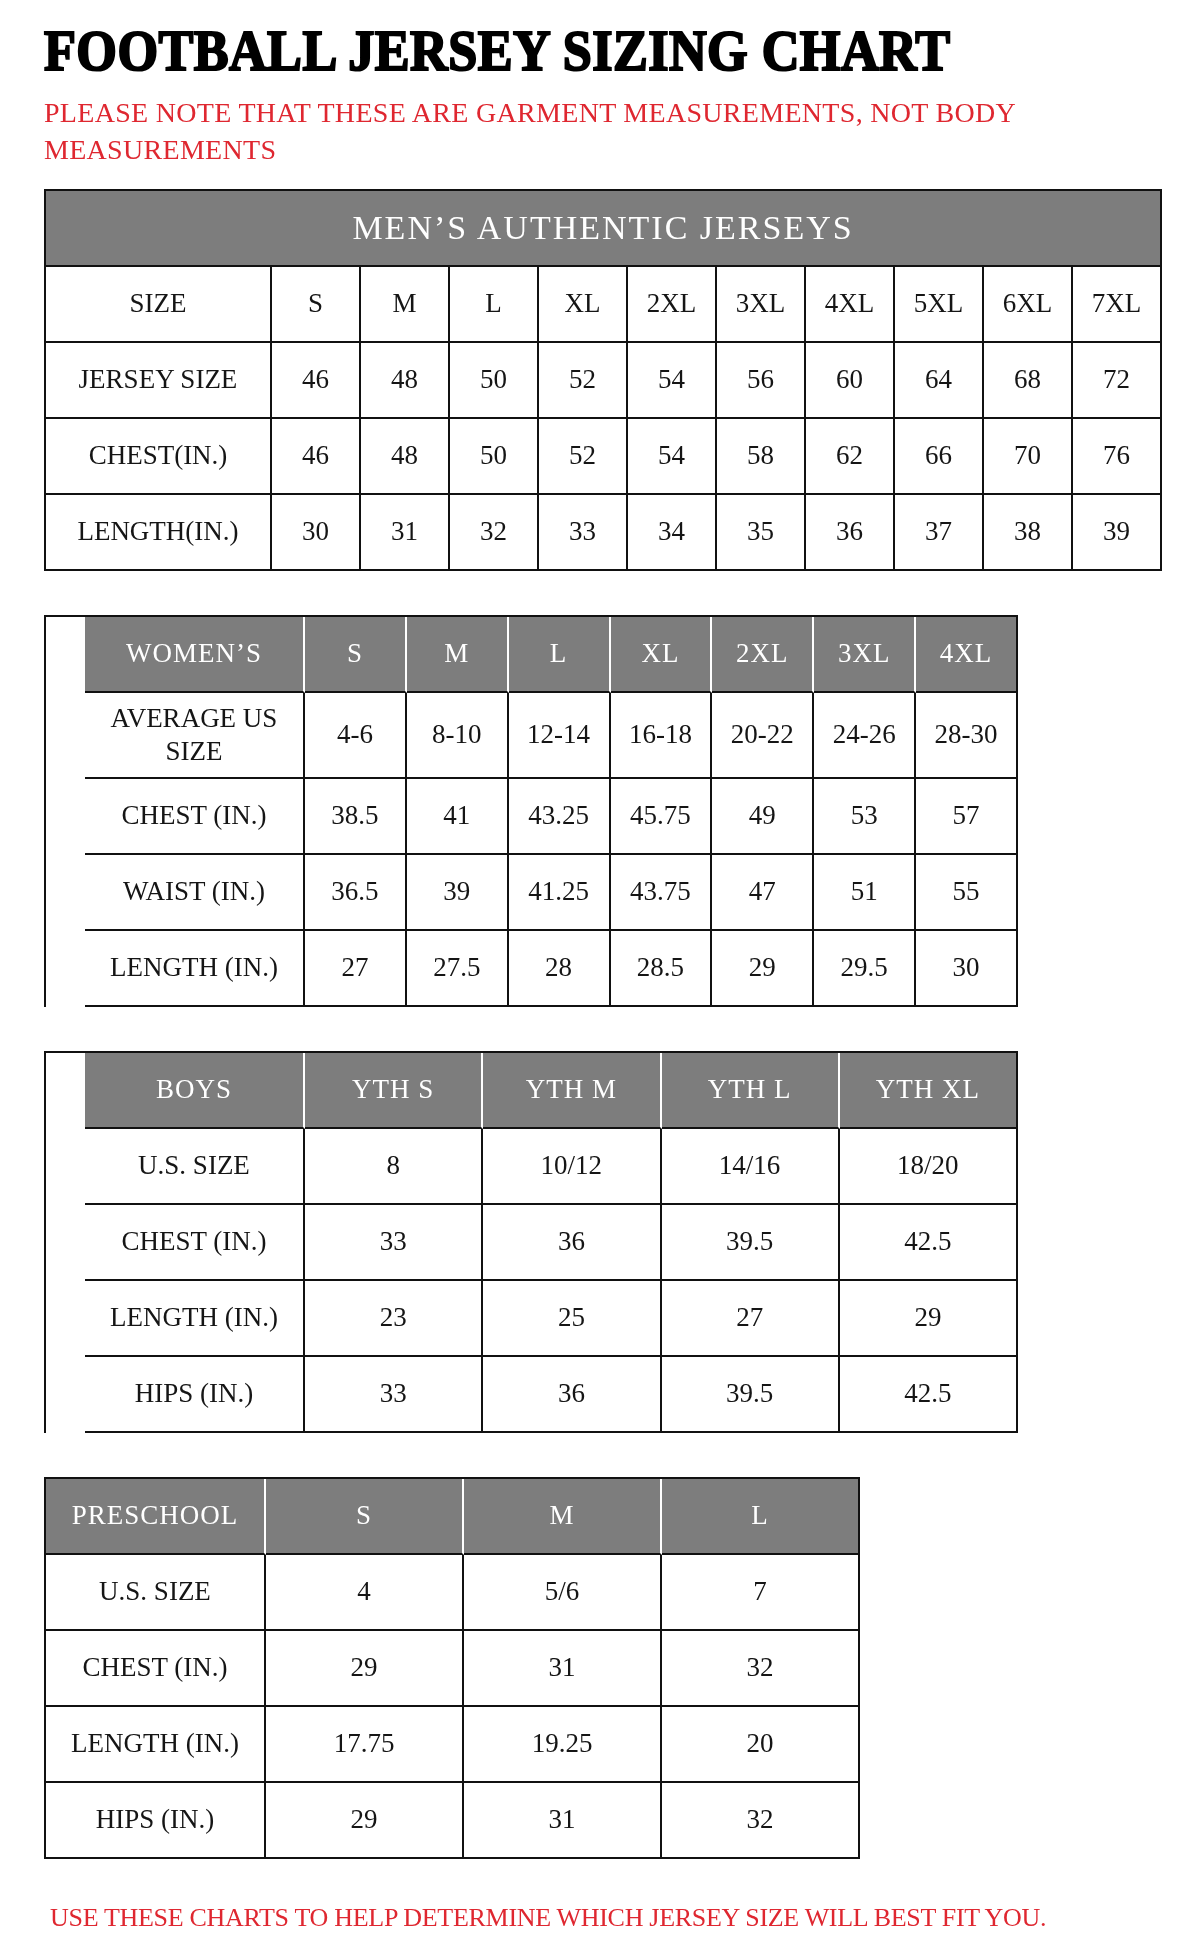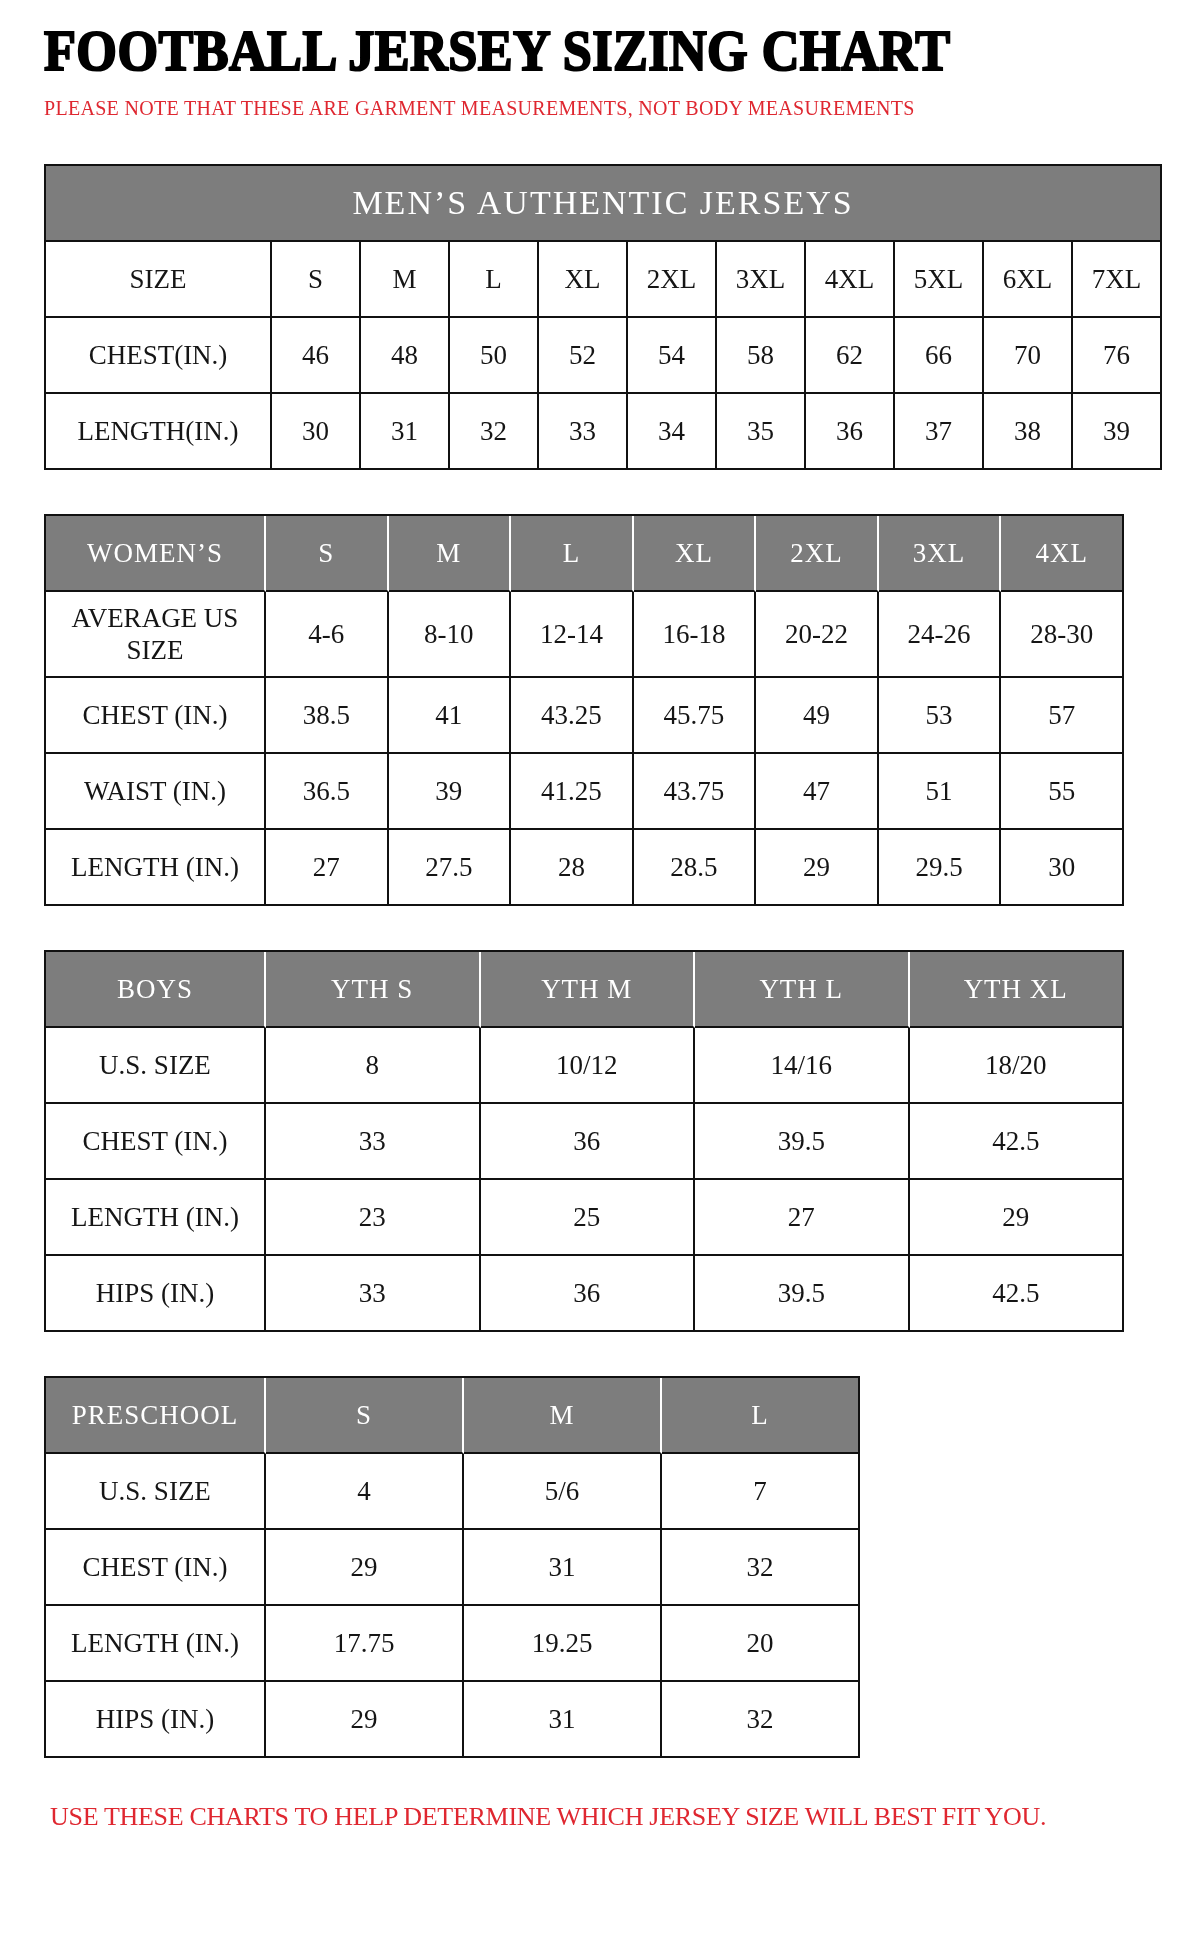--- a/index.html
+++ b/index.html
@@ -21,25 +21,25 @@
     -webkit-text-stroke: 2.2px #000;
     color: #000;
     transform: scaleX(0.9);
     transform-origin: left center;
     white-space: nowrap;
     margin-bottom: 12px;
   }
 
   .note {
     color: var(--accent-red, #df2730);
-    font-size: 20px;
+    font-size: 28px;
     line-height: 1.32;
     letter-spacing: 0.3px;
     max-width: 1045px;
-    margin-bottom: 43px;
+    margin-bottom: 20px;
   }
 
   table.sizing {
     table-layout: fixed;
     border-collapse: separate;
     border-spacing: 0;
     border-top: 2px solid var(--line, #111);
     border-left: 2px solid var(--line, #111);
     margin-bottom: 44px;
     font-size: 27px;
@@ -56,21 +56,21 @@
   .gray {
     background: var(--header-gray, #7d7d7d);
     color: #ffffff;
     letter-spacing: 1px;
   }
   th.gray:not(:last-child) { border-right-color: #ffffff; }
   .title-cell { font-size: 34px; letter-spacing: 2px; height: 80px; }
 
   #tbl-mens { width: 1118px; }
   #tbl-mens col.c-label { width: 226px; }
-  #tbl-womens, #tbl-boys { width: 1080px; }
+  #tbl-womens, #tbl-boys { width: 974px; padding-left: 39px; }
   #tbl-womens col.c-label, #tbl-boys col.c-label { width: 220px; }
   #tbl-preschool { width: 816px; }
   #tbl-preschool col.c-label { width: 220px; }
   #tbl-womens tbody tr:nth-child(2) td { height: 86px; line-height: 1.2; }
 
   .footer-note {
     color: var(--accent-red, #df2730);
     font-size: 26px;
     letter-spacing: -0.3px;
     white-space: nowrap;
@@ -112,20 +112,33 @@
           <td>L</td>
           <td>XL</td>
           <td>2XL</td>
           <td>3XL</td>
           <td>4XL</td>
           <td>5XL</td>
           <td>6XL</td>
           <td>7XL</td>
         </tr>
         <tr>
+          <td class="label-cell">JERSEY SIZE</td>
+          <td>46</td>
+          <td>48</td>
+          <td>50</td>
+          <td>52</td>
+          <td>54</td>
+          <td>56</td>
+          <td>60</td>
+          <td>64</td>
+          <td>68</td>
+          <td>72</td>
+        </tr>
+        <tr>
           <td class="label-cell">CHEST(IN.)</td>
           <td>46</td>
           <td>48</td>
           <td>50</td>
           <td>52</td>
           <td>54</td>
           <td>58</td>
           <td>62</td>
           <td>66</td>
           <td>70</td>

